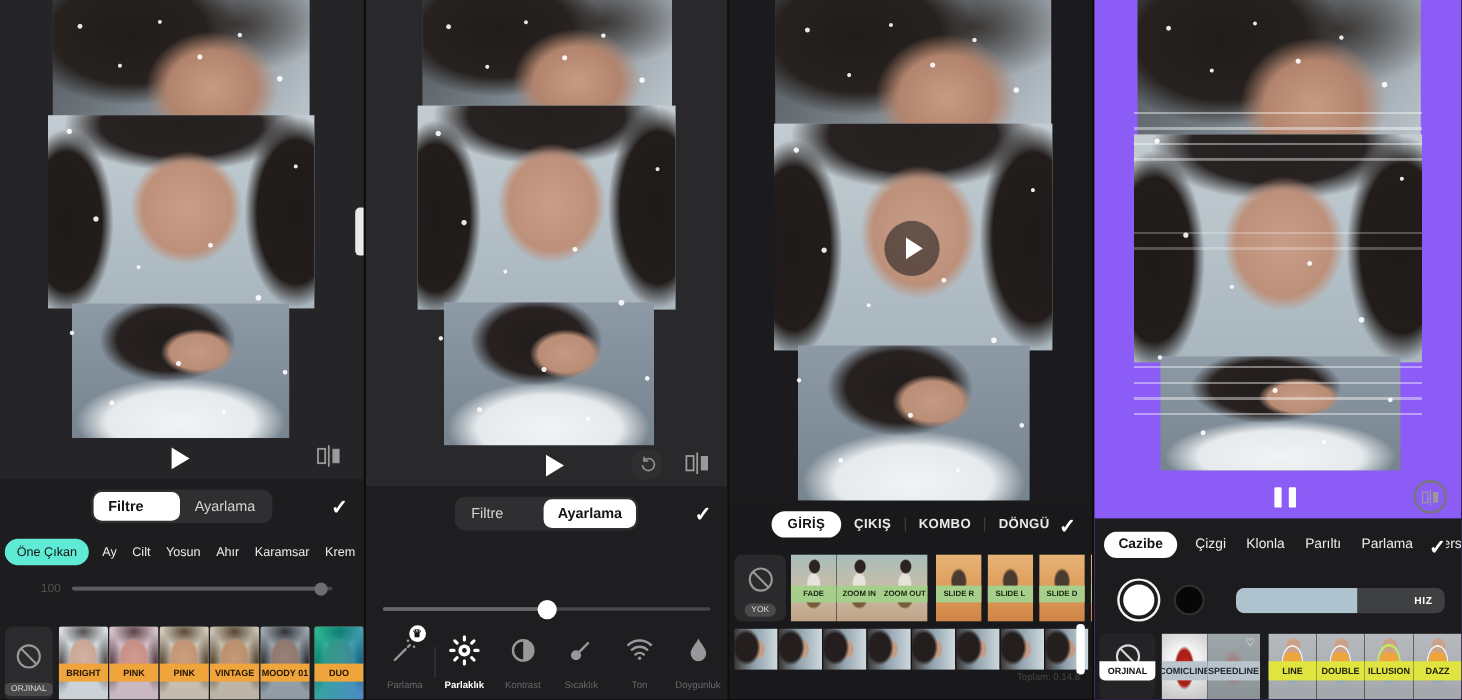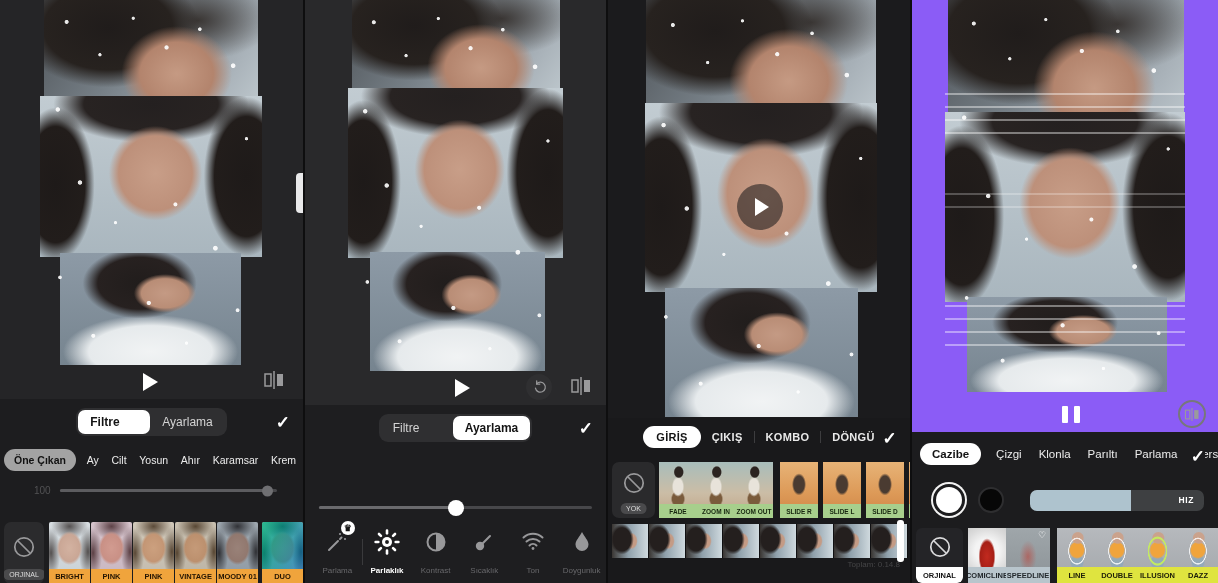--- a/index.html
+++ b/index.html
@@ -103,39 +103,39 @@
 
   .seg-row { position:relative; display:flex; justify-content:center; margin-top:9px; }
   .seg { background:#2f2f31; border-radius:9px; display:flex; padding:2px; }
   .opt { min-width:72px; padding:5px 12px; font-size:12px; color:#d4d4d4; border-radius:7px; }
   .opt.sel { background:#fff; color:#141414; font-weight:bold; }
   .check { position:absolute; right:13px; top:4px; color:#fff; font-size:17px; font-weight:bold; }
 
   .cats { display:flex; align-items:center; justify-content:space-between; margin:13px 5px 0 4px;
     font-size:10.5px; color:#ececec; white-space:nowrap; }
   .cat { padding:5px 2px; }
-  .cat.sel { background:#a3a3a3; color:#121212; border-radius:14px; font-weight:bold; padding:5px 10px; }
+  .cat.sel { background:#5eead4; color:#121212; border-radius:14px; font-weight:normal; padding:5px 10px; }
 
   .slider-row { display:flex; align-items:center; gap:9px; }
   .p1 .slider-row { margin:14px 26px 0 34px; }
   .sval { font-size:10px; color:#525254; }
   .track { flex:1; height:3px; background:#47474a; border-radius:2px; position:relative; }
   .fill { height:100%; background:#5c5c5f; border-radius:2px; position:relative; }
   .thumb { position:absolute; right:-5px; top:50%; transform:translateY(-50%);
     width:11px; height:11px; border-radius:50%; background:#6f6f72; }
   .p2 .slider-row { margin:64px 14px 0 14px; }
   .p2 .fill { background:#6a6a6d; }
   .p2 .thumb { width:16px; height:16px; background:#fff; right:-8px; }
 
   
   .pill-label { position:absolute; bottom:4px; left:50%; transform:translateX(-50%);
     background:#4a4a4c; color:#dedede; font-size:7px; padding:2px 6px; border-radius:8px; white-space:nowrap; }
   .nosign { width:26px; height:26px; position:absolute; top:12px; left:50%; transform:translateX(-50%); }
   .nosign circle, .nosign line { stroke:#98989a; stroke-width:1.6; fill:none; }
-  .bar { position:absolute; left:0; right:0; bottom:0; height:15px; display:flex; align-items:center;
+  .bar { position:absolute; left:0; right:0; bottom:16px; height:15px; display:flex; align-items:center;
     justify-content:center; font-size:7.5px; font-weight:bold; overflow:hidden; white-space:nowrap; }
   .bar.orange { background:#f0a43c; color:#231503; }
   .bar.green  { background:#a7cf8c; color:#16260f; }
   .bar.yellow { background:#dfe43f; color:#20210a; }
   .bar.blue   { background:#b8c5cc; color:#22282c; }
   .bar.white  { background:#fff; color:#111; border-radius:0 0 5px 5px; }
   .art { position:absolute; inset:0; }
   .tint { position:absolute; inset:0; }
 
   

